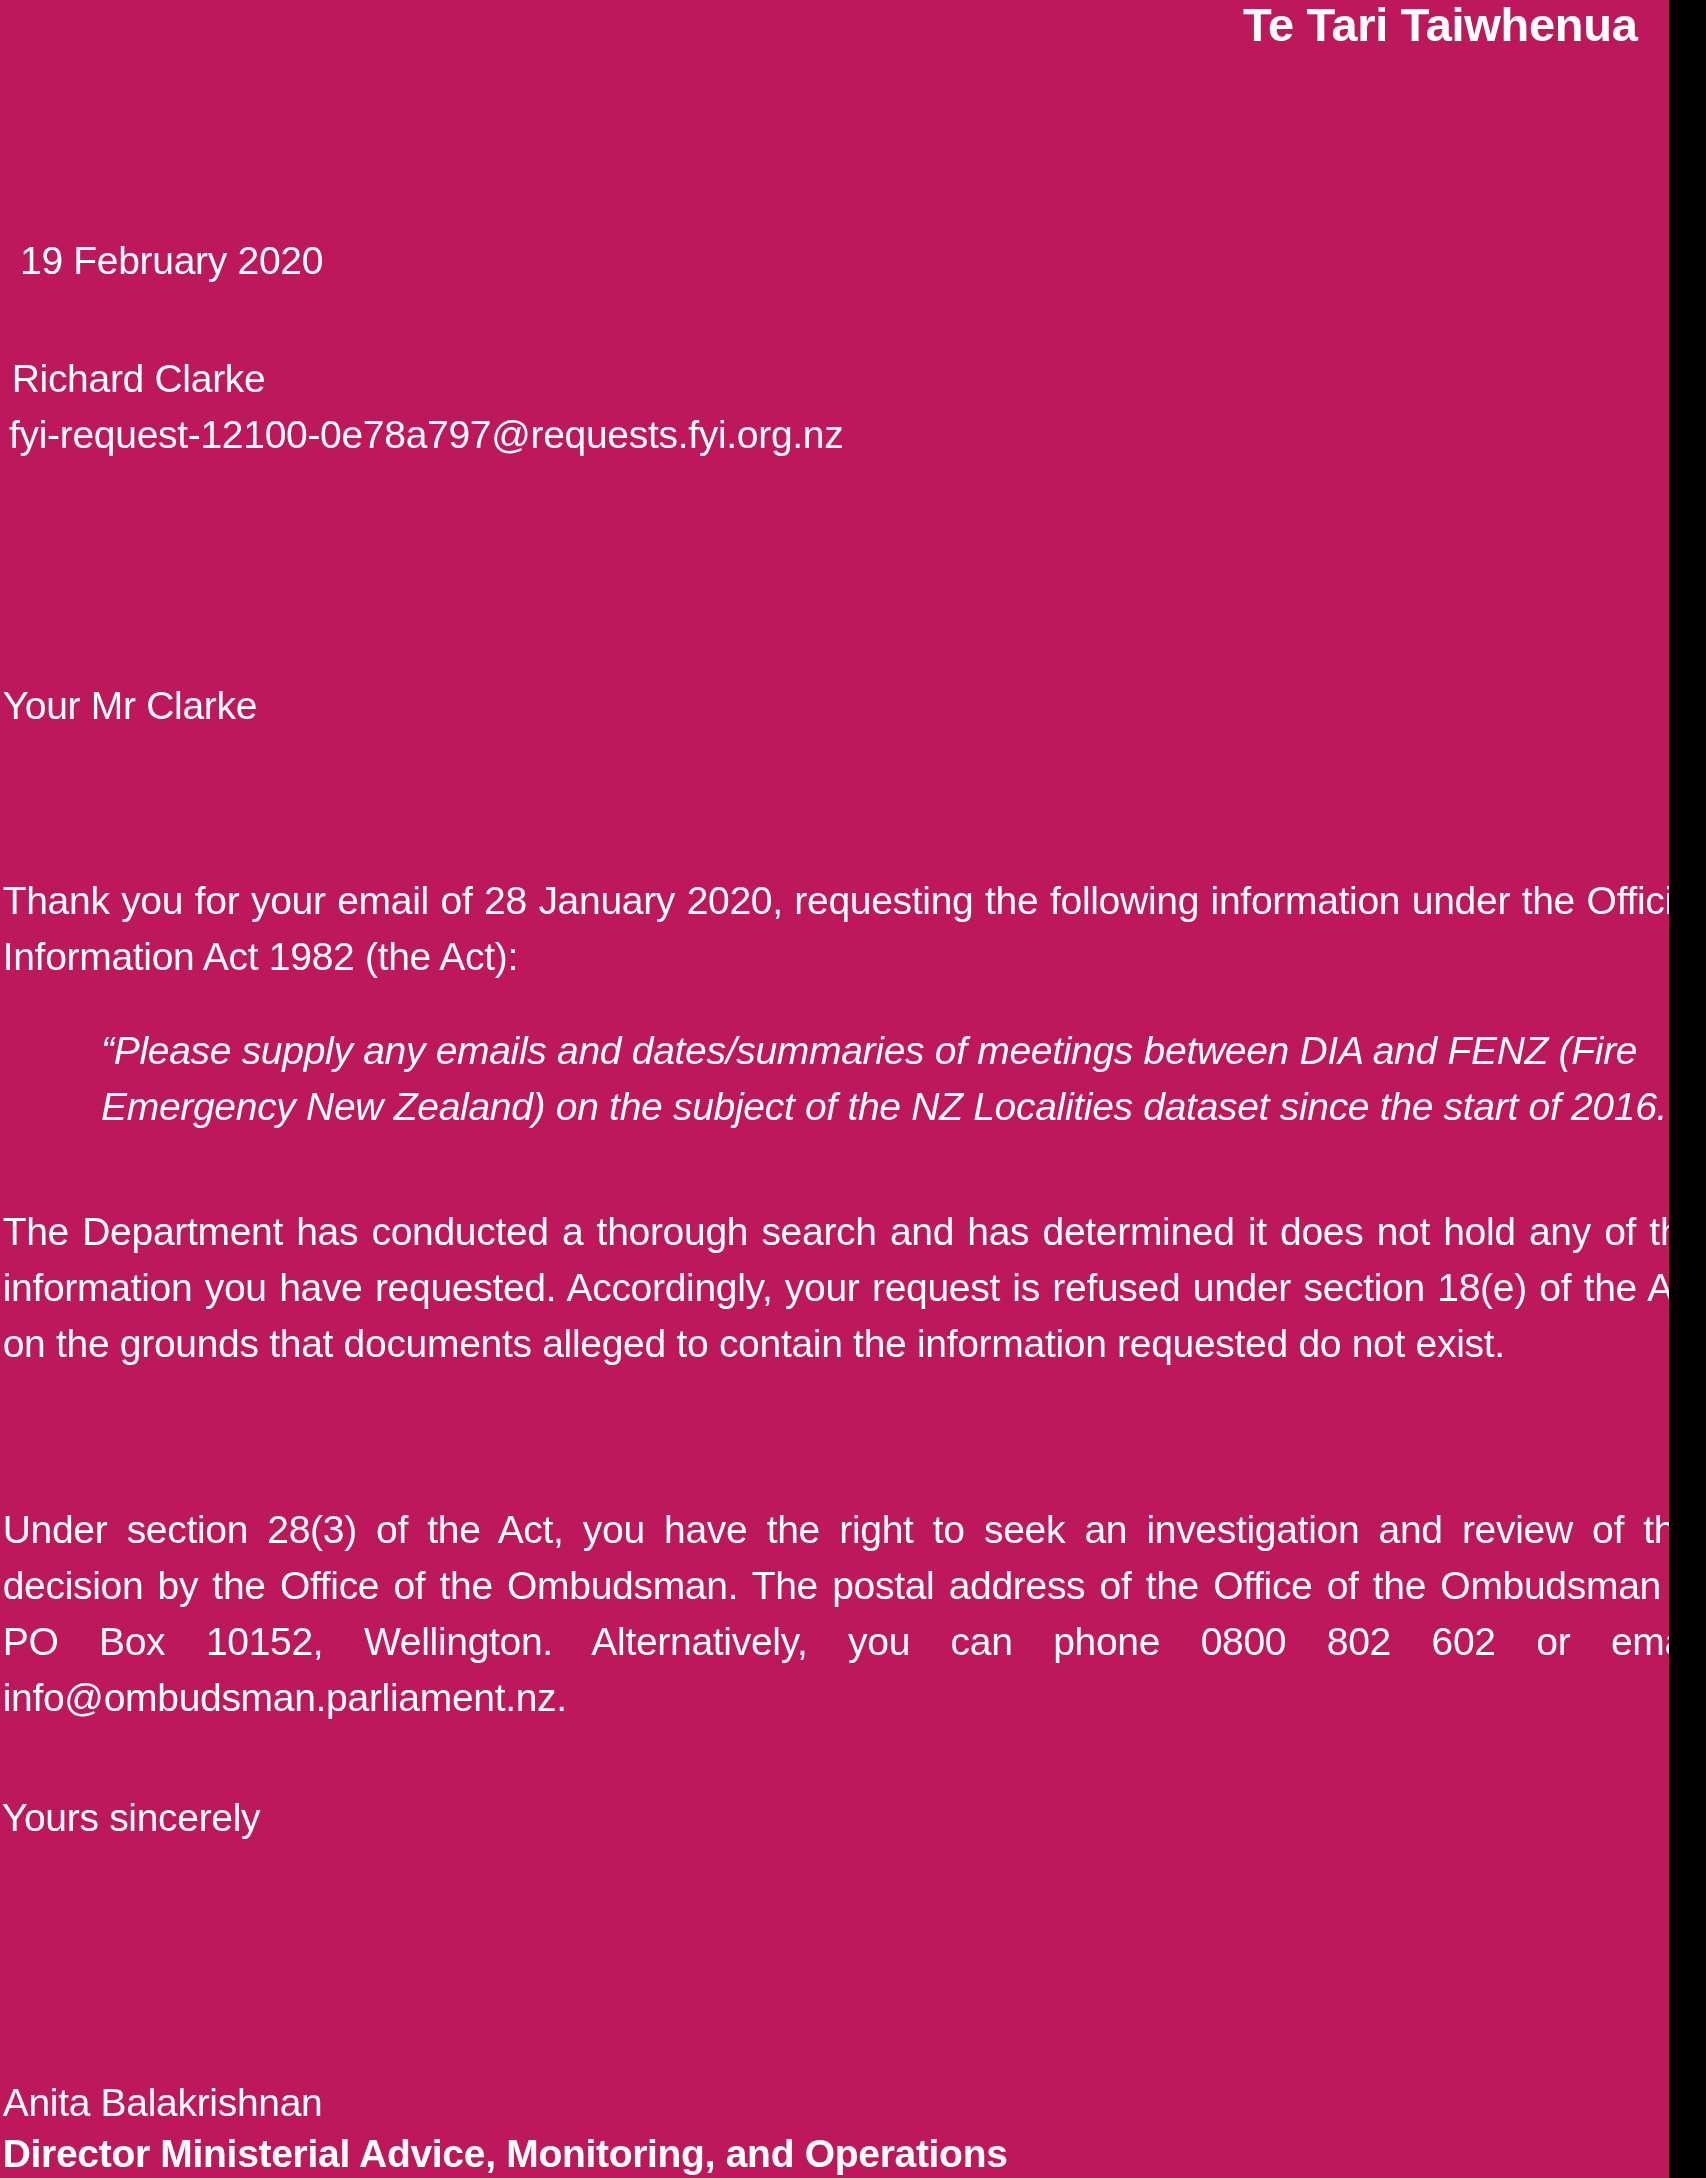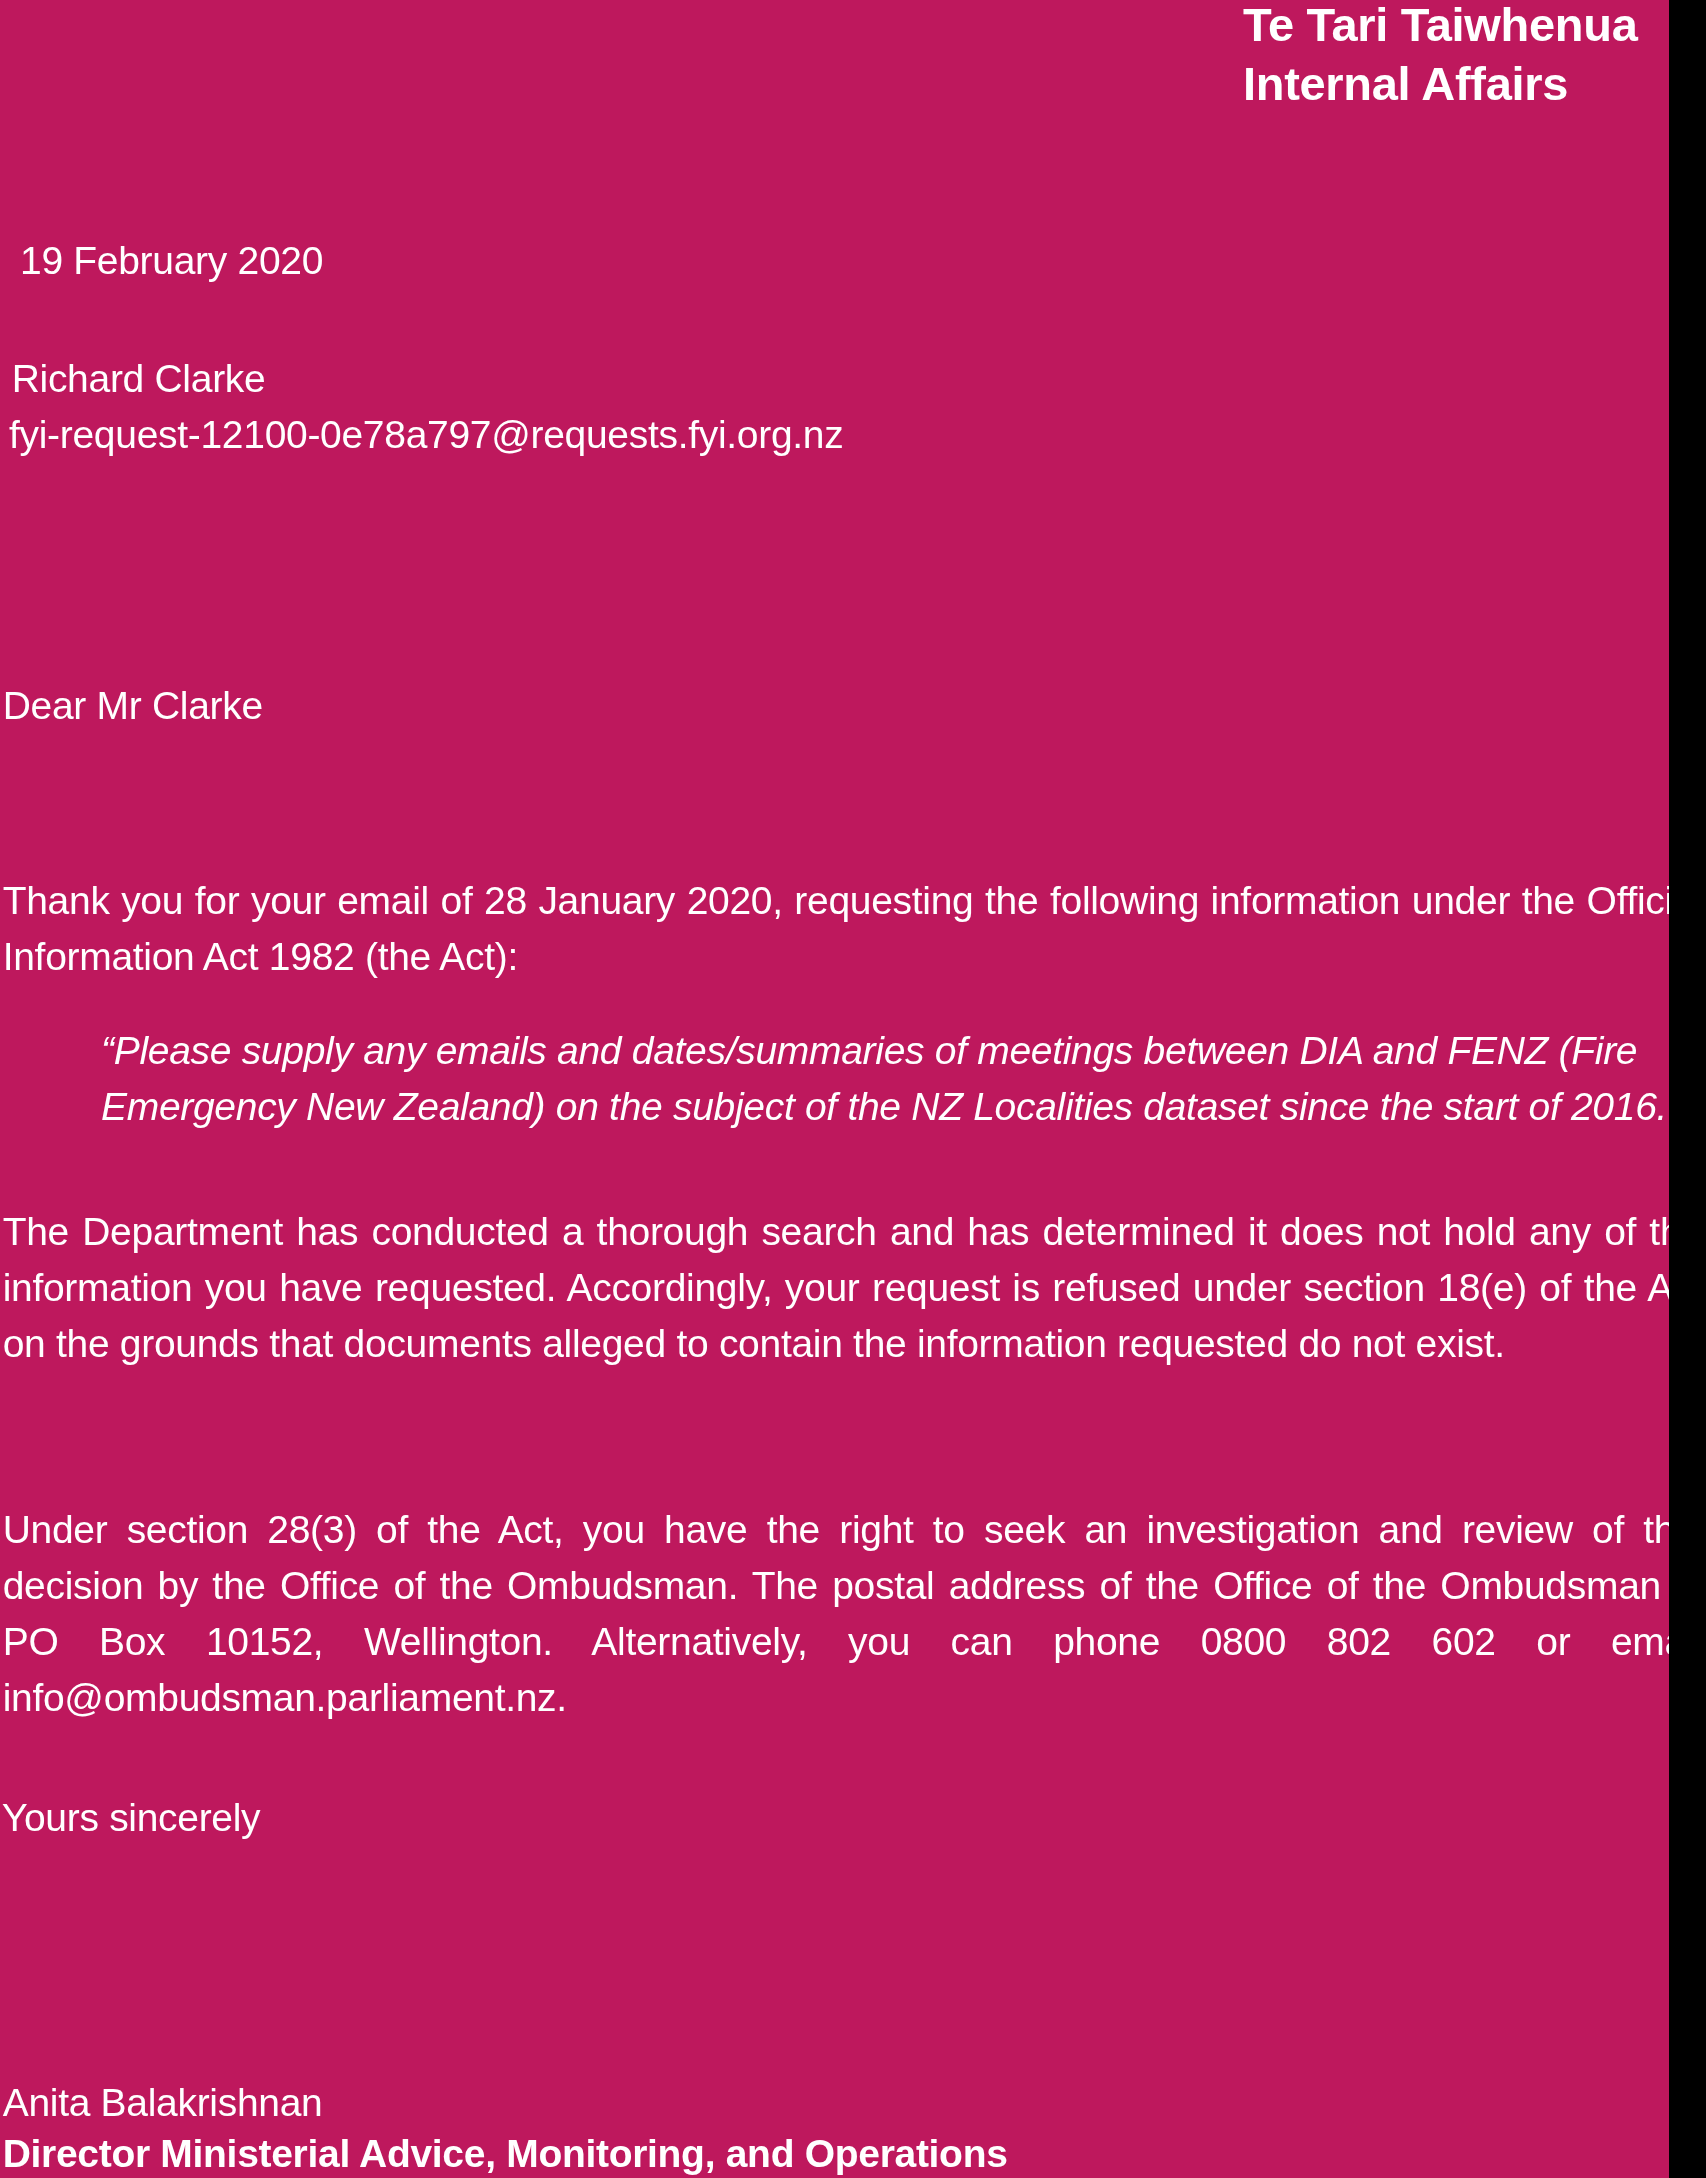--- a/index.html
+++ b/index.html
@@ -53,29 +53,28 @@
   .signatory-name  { left: 2.7px; top: 2075px; white-space: nowrap; }
   .signatory-title { left: 2.7px; top: 2126px; font-weight: 700; white-space: nowrap; }
 </style>
 </head>
 <body>
 
 <div class="page">
 
   <div class="abs letterhead">
     <div>Te Tari Taiwhenua</div>
-    <div>Internal Affairs</div>
   </div>
 
   <div class="abs date">19 February 2020</div>
 
   <div class="abs recipient-name">Richard Clarke</div>
   <div class="abs recipient-email">fyi-request-12100-0e78a797@requests.fyi.org.nz</div>
 
-  <div class="abs salutation">Dear Mr Clarke</div>
+  <div class="abs salutation">Your Mr Clarke</div>
 
 
   <div class="abs para para-intro">Thank you for your email of 28 January 2020, requesting the following information under the Official Information Act 1982 (the Act):</div>
 
   <div class="abs quote">“Please supply any emails and dates/summaries of meetings between DIA and FENZ (Fire Emergency New Zealand) on the subject of the NZ Localities dataset since the start of 2016.”</div>
 
   <div class="abs para para-decision">The Department has conducted a thorough search and has determined it does not hold any of the information you have requested. Accordingly, your request is refused under section 18(e) of the Act on the grounds that documents alleged to contain the information requested do not exist.</div>
 
   <div class="abs para para-review">Under section 28(3) of the Act, you have the right to seek an investigation and review of this decision by the Office of the Ombudsman. The postal address of the Office of the Ombudsman is PO Box 10152, Wellington. Alternatively, you can phone 0800 802 602 or email info@ombudsman.parliament.nz.</div>
 

